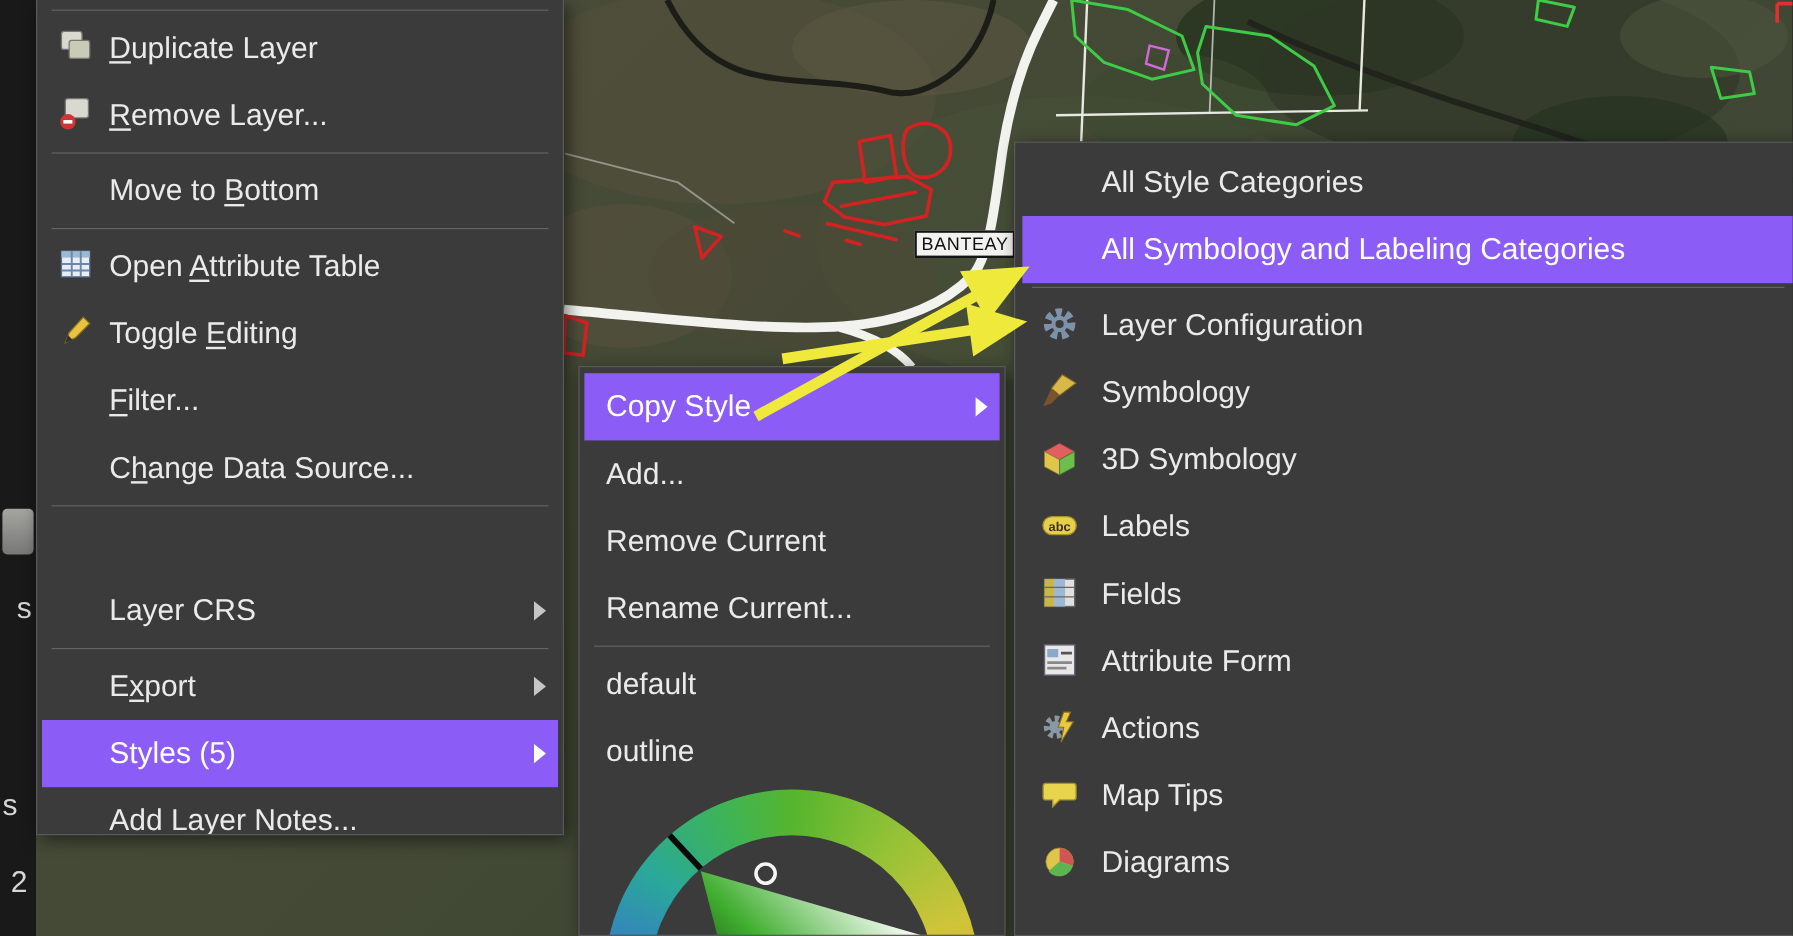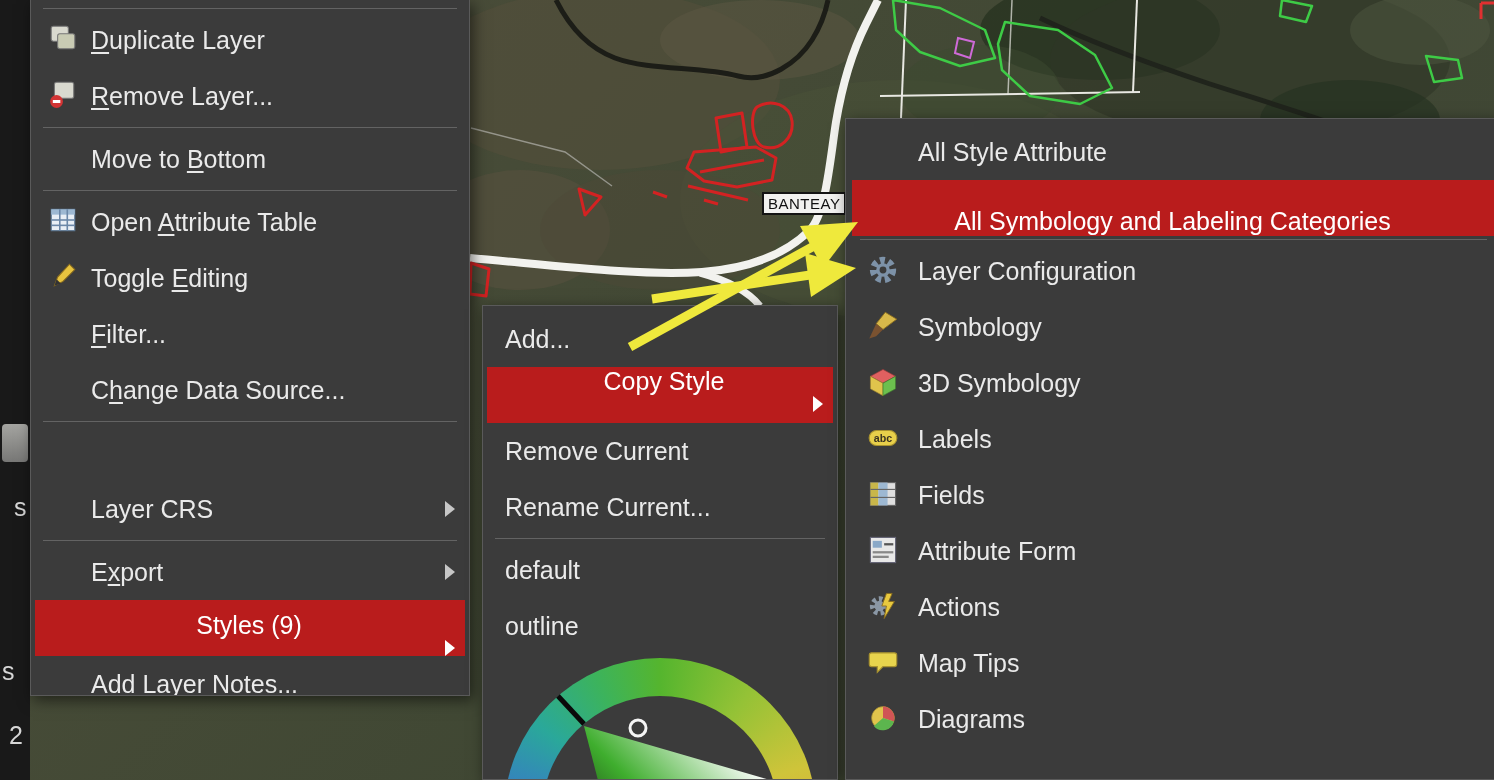--- a/index.html
+++ b/index.html
@@ -20,21 +20,21 @@
   .frag{position:absolute;color:#d6d6d6;font-size:25px;}
   .frag-icon{position:absolute;left:2px;top:424px;width:26px;height:38px;border-radius:4px;
     background:linear-gradient(#b4b4b0,#828280);opacity:.9;}
   
   .menu{
     position:absolute;background:#3b3b3b;border:1px solid #5a5a5a;z-index:5;
     color:#eaeaea;font-size:25px;box-shadow:3px 4px 14px rgba(0,0,0,.55);
     padding:5px 4px;box-sizing:border-box;overflow:hidden;
   }
   .mrow{display:flex;align-items:center;height:56px;padding:0 10px 0 8px;white-space:nowrap;cursor:default;}
-  .mrow.hl{background:#b91c1c;color:#fff;flex-direction:column;}
+  .mrow.hl{background:#8b5cf6;color:#fff;}
   .sep{border-top:1px solid #636363;margin:3px 8px;}
   .ic{width:40px;min-width:40px;height:34px;display:flex;justify-content:center;margin-right:8px;}
   .mn{text-decoration:underline;text-underline-offset:3px;}
   .sub-arrow{margin-left:auto;width:0;height:0;border-left:10px solid #c6c6c6;
     border-top:8px solid transparent;border-bottom:8px solid transparent;}
   .mrow.hl .sub-arrow{border-left-color:#fff;}
   .menu-left{left:30px;top:0;width:440px;height:696px;border-top:none;}
   .menu-styles{left:482px;top:305px;width:356px;height:475px;}
   .menu-styles .mrow{padding-left:18px;}
   .menu-cats{left:845px;top:118px;width:655px;height:662px;padding-left:6px;}
@@ -196,38 +196,38 @@
     <div class="sep"></div>
 
     <div class="mrow">
       <span class="ic"></span>
       <span class="lbl"><span>E</span><span class="mn">x</span><span>port</span></span>
       <span class="sub-arrow"></span>
     </div>
 
     <div class="mrow hl">
       <span class="ic"></span>
-      <span class="lbl"><span>Styles (9)</span><span class="mn"></span><span></span></span>
+      <span class="lbl"><span>Styles (5)</span><span class="mn"></span><span></span></span>
       <span class="sub-arrow"></span>
     </div>
 
     <div class="mrow">
       <span class="ic"></span>
       <span class="lbl"><span>Add Layer Notes...</span><span class="mn"></span><span></span></span>
     </div>
 
   </div>
 
   <div class="menu menu-styles">
-    <div class="mrow">
-      <span class="lbl">Add...</span>
-    </div>
     <div class="mrow hl">
       <span class="lbl">Copy Style</span>
       <span class="sub-arrow"></span>
+    </div>
+    <div class="mrow">
+      <span class="lbl">Add...</span>
     </div>
     <div class="mrow">
       <span class="lbl">Remove Current</span>
     </div>
     <div class="mrow">
       <span class="lbl">Rename Current...</span>
     </div>
     <div class="sep"></div>
     <div class="mrow">
       <span class="lbl">default</span>
@@ -250,21 +250,21 @@
         <polygon points="80,68 266,122 130,262" fill="url(#tg)"></polygon>
         <line x1="54" y1="38" x2="80" y2="66" stroke="#0a0a0a" stroke-width="5"></line>
         <circle cx="134" cy="70" r="8" fill="none" stroke="#f5f5f5" stroke-width="3"></circle>
       </svg>
     </div>
   </div>
 
   <div class="menu menu-cats">
     <div class="mrow">
       <span class="ic"></span>
-      <span class="lbl">All Style Attribute</span>
+      <span class="lbl">All Style Categories</span>
     </div>
     <div class="mrow hl">
       <span class="ic"></span>
       <span class="lbl">All Symbology and Labeling Categories</span>
     </div>
     <div class="sep"></div>
 
     <div class="mrow">
       <span class="ic">
         <svg width="32" height="32" viewBox="0 0 28 28">

